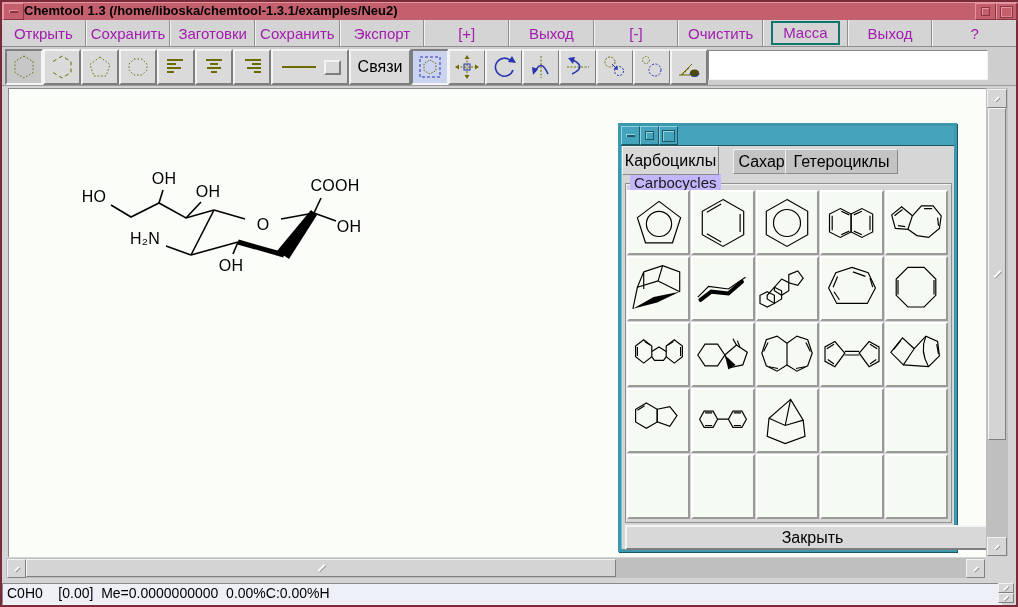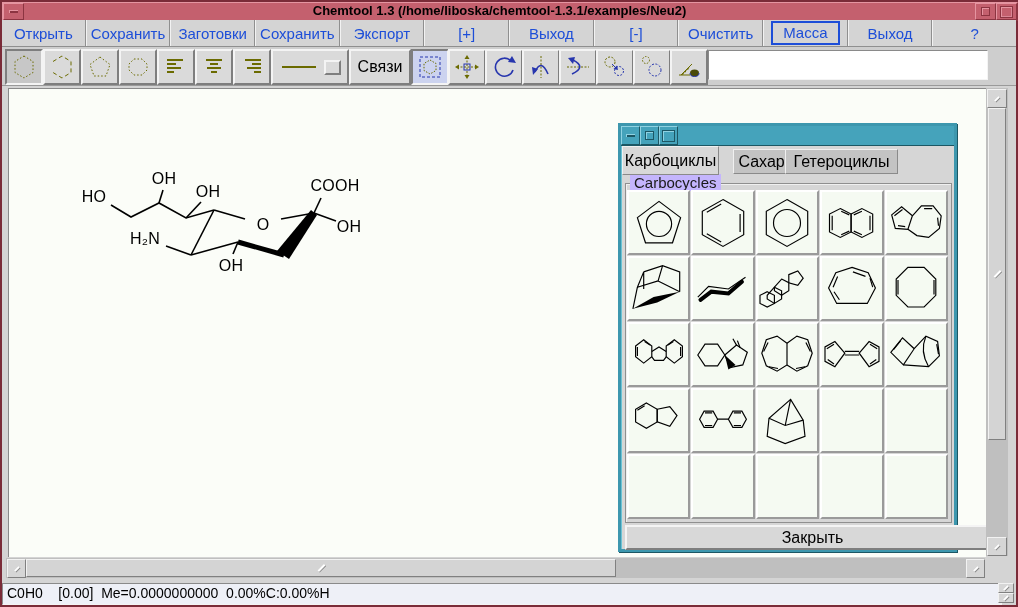--- a/index.html
+++ b/index.html
@@ -4,32 +4,32 @@
 <style>
   html,body{margin:0;padding:0;background:#555;}
   .app{position:relative;width:1018px;height:607px;background:#d4d4d4;overflow:hidden;
        font-family:"Liberation Sans",sans-serif;box-shadow:inset 0 0 0 2px #7a2b38;}
   
   .titlebar{position:absolute;left:2px;top:2px;width:1014px;height:17px;background:#c4606e;
             border:1px solid;border-color:#e697a3 ;border-color:#e595a1 #8c3441 #8c3441 #e595a1;
             display:flex;align-items:stretch;}
   .tb-btn{width:19px;background:#c4606e;border:1px solid;border-color:#e595a1 #8c3441 #8c3441 #e595a1;
           display:flex;align-items:center;justify-content:center;flex:none;}
-  .tb-title{flex:1;text-align:center;font-size:13px;font-weight:bold;color:#000;line-height:15px;}
+  .tb-title{flex:1;text-align:left;font-size:13px;font-weight:bold;color:#000;line-height:15px;}
   .dash{width:9px;height:3px;background:#8c3441;box-shadow:inset 1px 1px 0 #e595a1;}
   .sq-s{width:7px;height:7px;border:1px solid #8c3441;box-shadow:inset 1px 1px 0 #e595a1;}
   .sq-l{width:11px;height:10px;border:1px solid #8c3441;box-shadow:inset 1px 1px 0 #e595a1, inset -1px -1px 0 #d98795;}
   
   .menubar{position:absolute;left:2px;top:20px;width:1014px;height:26px;display:flex;background:#d4d4d4;
            border-bottom:1px solid #8f8f8f;}
-  .menu-item{flex:1;display:flex;align-items:center;justify-content:center;font-size:15px;color:#1d4ed8;
+  .menu-item{flex:1;display:flex;align-items:center;justify-content:center;font-size:15px;color:#a21caf;
              border-left:1px solid #f2f2f2;border-right:1px solid #8f8f8f;cursor:default;}
   .menu-item:first-child{border-left:none;}
   .menu-item:last-child{border-right:none;}
-  .mbox{border:2px solid #1d4ed8;padding:1px 10px 2px 10px;}
+  .mbox{border:2px solid #0f766e;padding:1px 10px 2px 10px;}
   
   .toolbar{position:absolute;left:2px;top:47px;width:1014px;height:38px;background:#cecece;
            border-bottom:1px solid #9a9a9a;text-align:right;}
   .tbtn{position:absolute;top:2px;width:34px;height:32px;background:#dadada;
         border:2px solid;border-color:#f4f4f4 #7e7e7e #7e7e7e #f4f4f4;
         display:flex;align-items:center;justify-content:center;}
   .tbtn.down{border-color:#7e7e7e #f4f4f4 #f4f4f4 #7e7e7e;background:#c7c7c7;}
   .tbtn.selblue{border-color:#7e7e7e #f4f4f4 #f4f4f4 #7e7e7e;background:#ccd3ef;}
   .tbtn.wide{width:74px;}
   .tbtn.txt{width:58px;font-size:16px;}

